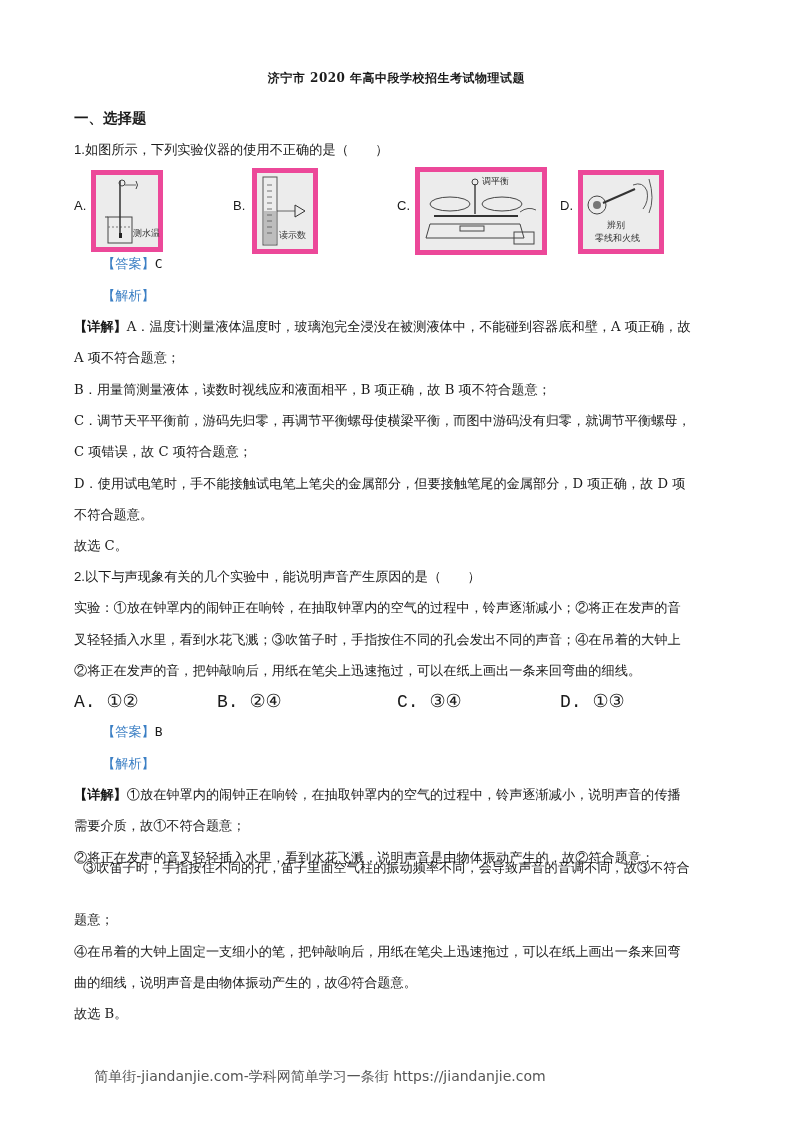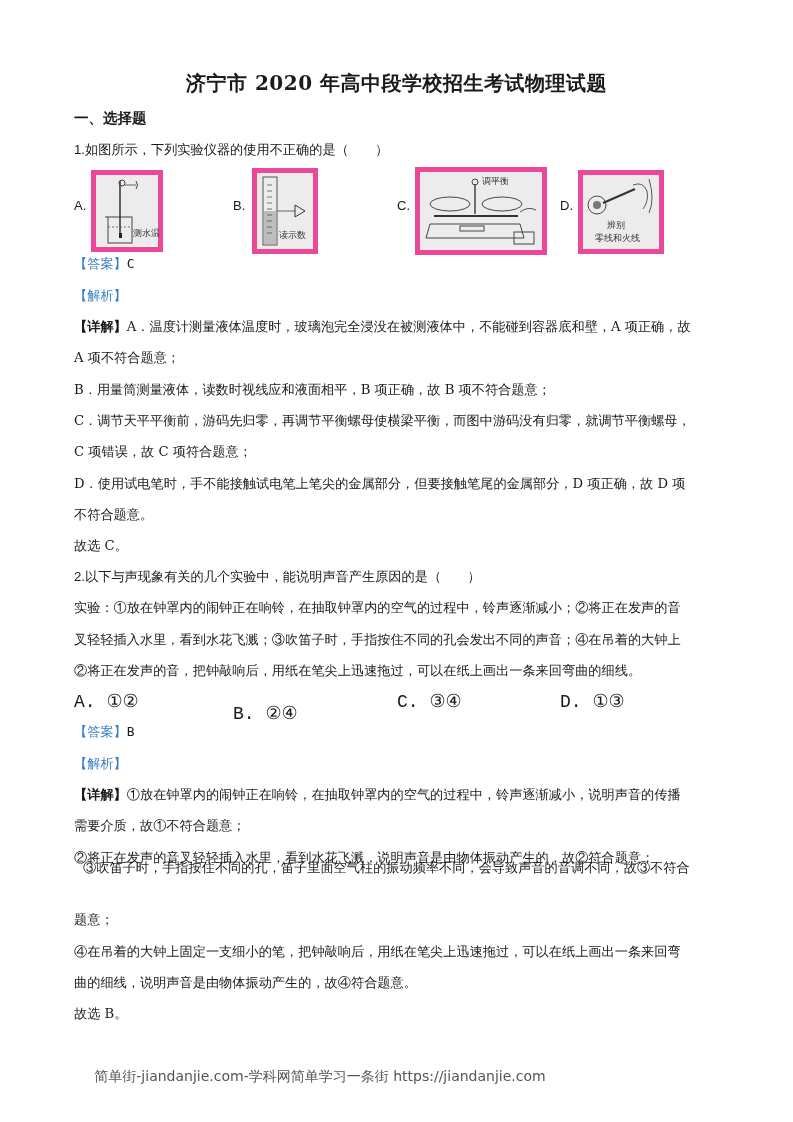--- a/index.html
+++ b/index.html
@@ -3,34 +3,34 @@
   <meta charset="utf-8">
   <style>
     html, body { margin: 0; padding: 0; background: #ffffff; }
     body {
       width: 793px; height: 1122px; position: relative; overflow: hidden;
       font-family: "DejaVu Serif", "Liberation Serif", serif;
       color: #1a1a1a;
     }
     .title {
       position: absolute; left: 0; width: 793px; top: 70px;
-      text-align: center; font-size: 20px; font-weight: bold;
+      text-align: center; font-size: 12px; font-weight: bold;
       letter-spacing: 0.5px;
     }
     .section-heading {
       position: absolute; left: 74px; top: 109px;
       font-size: 14.5px; font-weight: bold;
       font-family: "DejaVu Sans", "Liberation Sans", sans-serif;
     }
     .line {
       position: absolute; left: 74px; font-size: 13.2px; white-space: nowrap;
       line-height: 20px;
     }
     .qnum { font-family: "Liberation Sans", sans-serif; }
-    .tag { color: #3b7fc4; font-family: "DejaVu Sans", "Liberation Sans", sans-serif; }
+    .tag { color: #3b7fc4; font-family: "DejaVu Sans", "Liberation Sans", sans-serif; margin-left: 28px; }
     .ans-val { font-family: "DejaVu Sans Mono", "Liberation Mono", monospace; font-size: 13px; }
     .opt-label {
       position: absolute; font-size: 13px; top: 198px;
       font-family: "Liberation Sans", sans-serif;
     }
     .fig {
       position: absolute; background: #ececec; border: 5px solid #ec4899;
     }
     .fig svg { display: block; }
     .fig-caption {
@@ -143,21 +143,21 @@
 <div class="line" style="top:567px;">
   <span class="qnum">2.</span><span>以下与声现象有关的几个实验中，能说明声音产生原因的是（　　）</span>
 </div>
 <div class="line" style="top:598px;">实验：①放在钟罩内的闹钟正在响铃，在抽取钟罩内的空气的过程中，铃声逐渐减小；②将正在发声的音</div>
 <div class="line" style="top:630px;">叉轻轻插入水里，看到水花飞溅；③吹笛子时，手指按住不同的孔会发出不同的声音；④在吊着的大钟上</div>
 <div class="line" style="top:661px;">②将正在发声的音，把钟敲响后，用纸在笔尖上迅速拖过，可以在纸上画出一条来回弯曲的细线。</div>
 
 <div class="choice" style="left:74px;">
   <span>A.</span> <span>①②</span>
 </div>
-<div class="choice" style="left:233px;margin-top:12px;">
+<div class="choice" style="left:217px;">
   <span>B.</span> <span>②④</span>
 </div>
 <div class="choice" style="left:397px;">
   <span>C.</span> <span>③④</span>
 </div>
 <div class="choice" style="left:560px;">
   <span>D.</span> <span>①③</span>
 </div>
 
 <div class="line" style="top:722px;text-align:center;">

